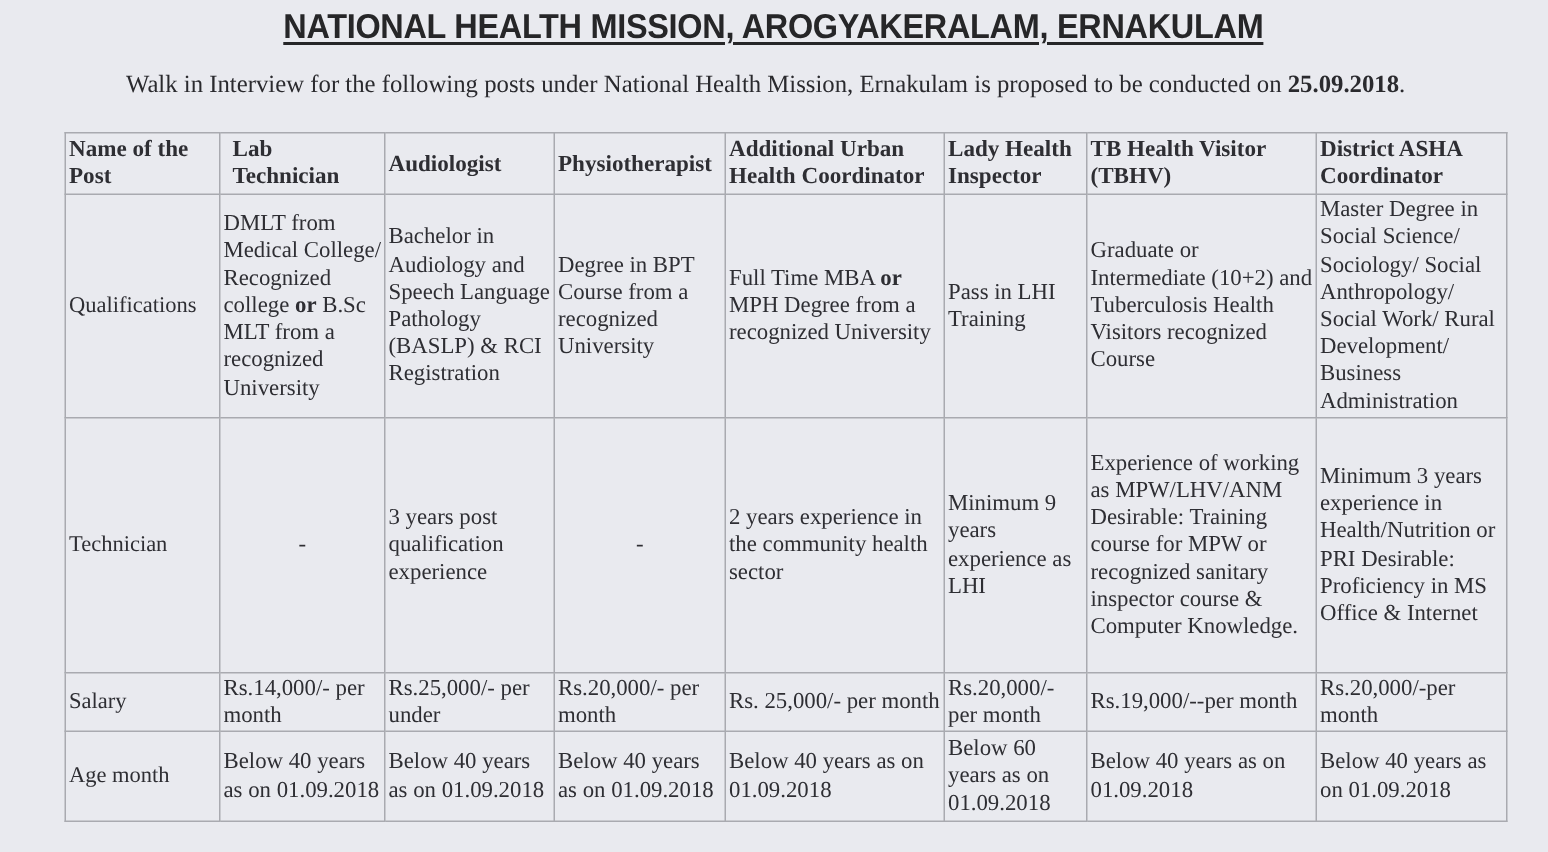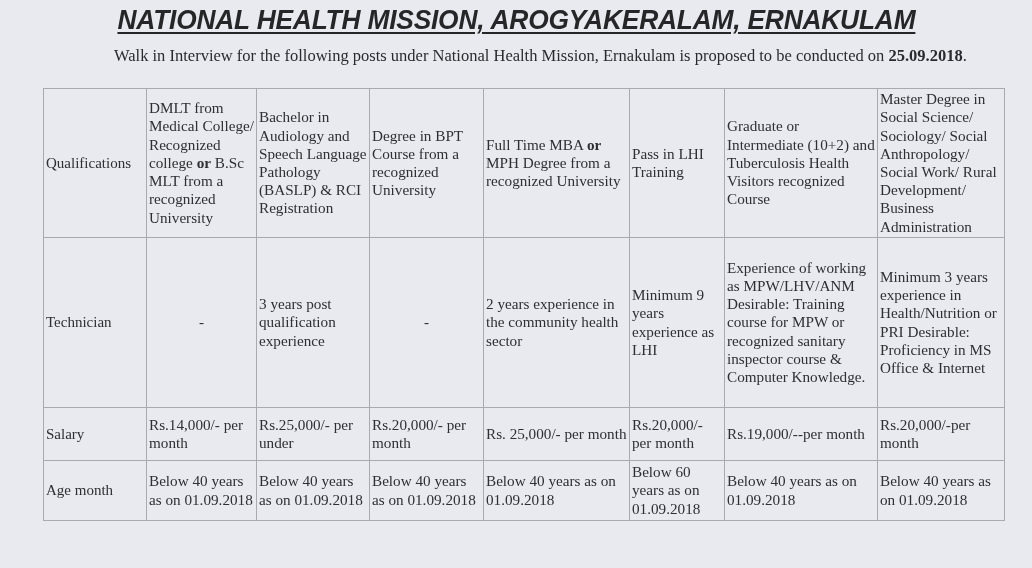--- a/index.html
+++ b/index.html
@@ -7,30 +7,29 @@
     width: 1032px; height: 568px; overflow: hidden;
     background: #e9eaef;
     font-family: "Liberation Serif", serif;
     color: #2a2a2e;
     position: relative;
   }
   .title {
     position: absolute; left: 0; top: 4px; width: 1032px;
     text-align: center;
     font-family: "Liberation Sans", sans-serif;
-    font-weight: bold; font-size: 28px; letter-spacing: -0.2px;
+    font-weight: bold; font-size: 23px; letter-spacing: -0.2px;
     color: #262628;
-    font-style: italic;
   }
   .title span {
     text-decoration: underline; text-decoration-thickness: 2px; text-underline-offset: 3px;
     display: inline-block; transform: scaleX(0.94); transform-origin: center;
   }
   .intro {
-    position: absolute; left: 114px; top: 46px;
+    position: absolute; left: 84px; top: 46px;
     font-size: 16.5px; color: #2a2a2e;
     white-space: nowrap;
   }
   .intro b { font-weight: bold; }
   table {
     position: absolute; left: 43px; top: 88px;
     border-collapse: collapse;
     table-layout: fixed;
     width: 961px;
     font-size: 15.2px; line-height: 18.2px;
@@ -41,21 +40,21 @@
     vertical-align: middle;
     text-align: left;
     color: #2e2e33;
   }
   th { font-weight: bold; vertical-align: top; padding-top: 2px; font-size: 15.4px; line-height: 18px; }
   td.rowlabel { font-size: 15px; }
   td.center { text-align: center; }
   .r-head { height: 41px; }
   .r-qual { height: 149px; }
   .r-exp { height: 170px; }
-  .r-sal { height: 53px; }
+  .r-sal { height: 39px; }
   .r-age { height: 60px; }
 </style>
 </head>
 <body>
 
 <div class="title"><span>NATIONAL HEALTH MISSION, AROGYAKERALAM, ERNAKULAM</span></div>
 
 <div class="intro"><span>Walk in Interview for the following posts under National Health Mission, Ernakulam is proposed to be conducted on </span><b>25.09.2018</b><span>.</span></div>
 
 <table>
@@ -63,20 +62,30 @@
     <col style="width:103px">
     <col style="width:110px">
     <col style="width:113px">
     <col style="width:114px">
     <col style="width:146px">
     <col style="width:95px">
     <col style="width:153px">
     <col style="width:127px">
   </colgroup>
   <tbody>
+      <tr class="r-head">
+    <th>Name of the Post</th>
+    <th style="padding-left:8px">Lab Technician</th>
+    <th style="vertical-align:middle">Audiologist</th>
+    <th style="vertical-align:middle">Physiotherapist</th>
+    <th>Additional Urban Health Coordinator</th>
+    <th>Lady Health Inspector</th>
+    <th>TB Health Visitor (TBHV)</th>
+    <th>District ASHA Coordinator</th>
+  </tr>
 
   <tr class="r-qual">
     <td class="rowlabel">Qualifications</td>
     <td><span>DMLT from Medical College/ Recognized college </span><b>or</b><span> B.Sc MLT from a recognized University</span></td>
     <td><span>Bachelor in Audiology and Speech Language Pathology (BASLP) &amp; RCI Registration</span></td>
     <td><span>Degree in BPT Course from a recognized University</span></td>
     <td><span>Full Time MBA </span><b>or</b><span> MPH Degree from a recognized University</span></td>
     <td><span>Pass in LHI Training</span></td>
     <td><span>Graduate or Intermediate (10+2) and Tuberculosis Health Visitors recognized Course</span></td>
     <td><span>Master Degree in Social Science/ Sociology/ Social Anthropology/ Social Work/ Rural Development/ Business Administration</span></td>

